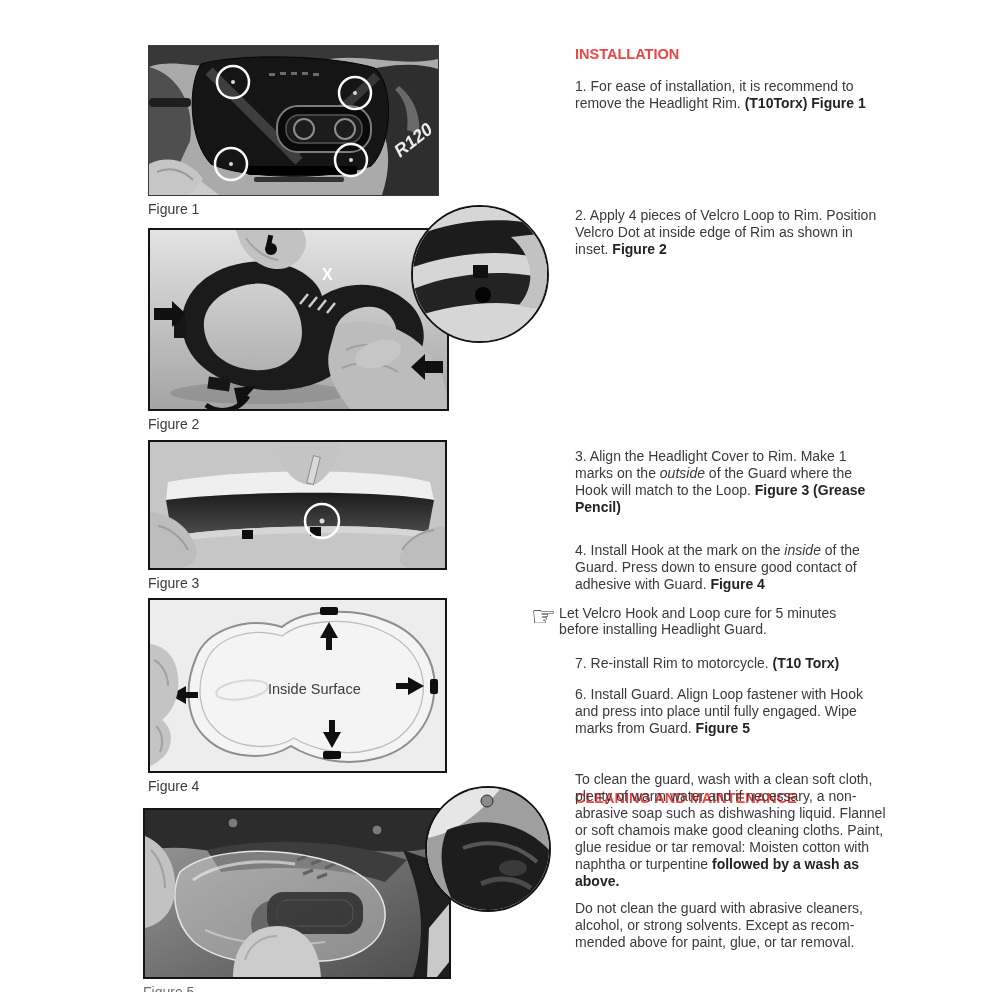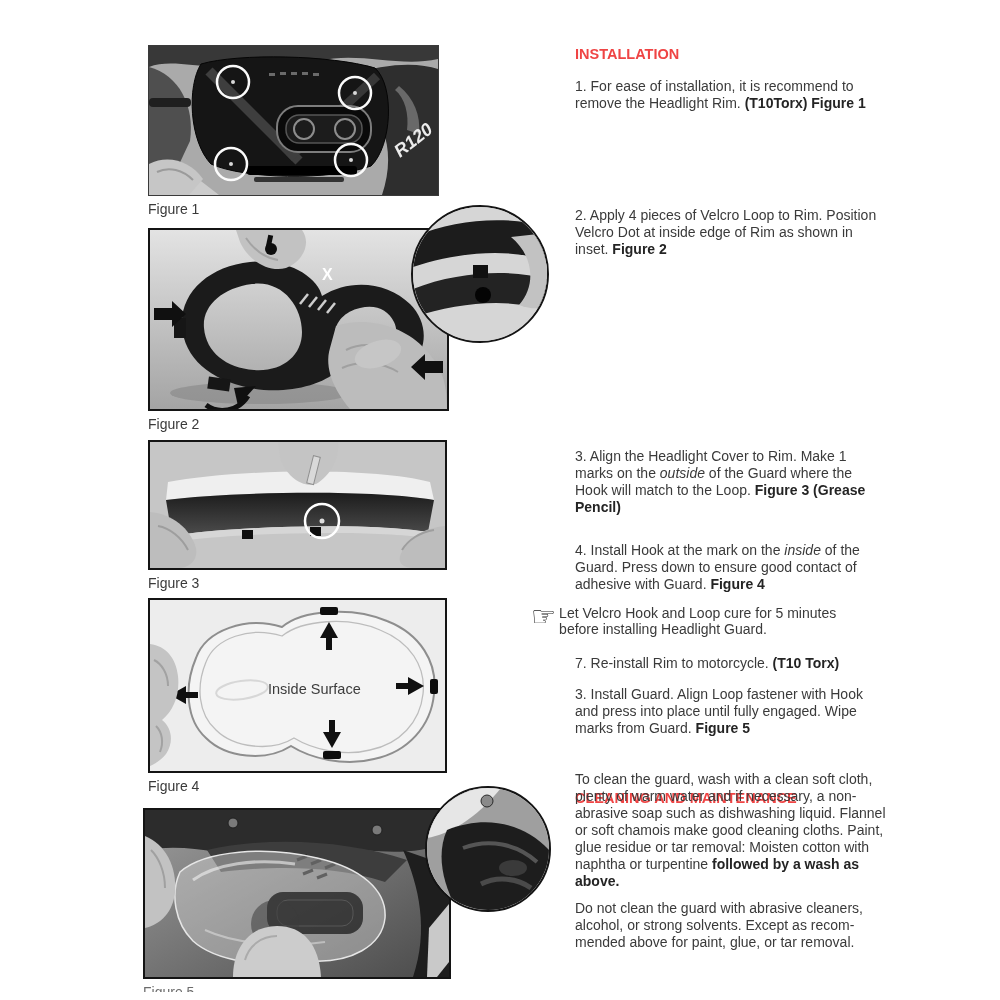--- a/index.html
+++ b/index.html
@@ -233,21 +233,21 @@
 
   <p class="para" style="top:542px;"><span>4. Install Hook at the mark on the </span><i>inside</i><span> of the Guard. Press down to ensure good contact of adhesive with Guard. </span><b>Figure 4</b></p>
 
   <div class="note" style="top:605px;">
     <span class="manicule">☞</span>
     <span class="note-text">Let Velcro Hook and Loop cure for 5 minutes before installing Headlight Guard.</span>
   </div>
 
   <p class="para" style="top:655px;"><span>7. Re-install Rim to motorcycle. </span><b>(T10 Torx)</b></p>
 
-  <p class="para" style="top:686px;"><span>3. Install Guard. Align Loop fastener with Hook and press into place until fully engaged. Wipe marks from Guard. </span><b>Figure 5</b></p>
+  <p class="para" style="top:686px;"><span>6. Install Guard. Align Loop fastener with Hook and press into place until fully engaged. Wipe marks from Guard. </span><b>Figure 5</b></p>
 
   <h3 class="hd" style="top:790px;">CLEANING AND MAINTENANCE</h3>
 
   <p class="para" style="top:771px;"><span>To clean the guard, wash with a clean soft cloth, plenty of warm water and if necessary, a non-abrasive soap such as dishwashing liquid. Flannel or soft chamois make good cleaning cloths. Paint, glue residue or tar removal: Moisten cotton with naphtha or turpentine </span><b>followed by a wash as above.</b></p>
 
   <p class="para" style="top:900px;">Do not clean the guard with abrasive cleaners, alcohol, or strong solvents. Except as recom- mended above for paint, glue, or tar removal.</p>
 
 </div>
 
 </body></html>

